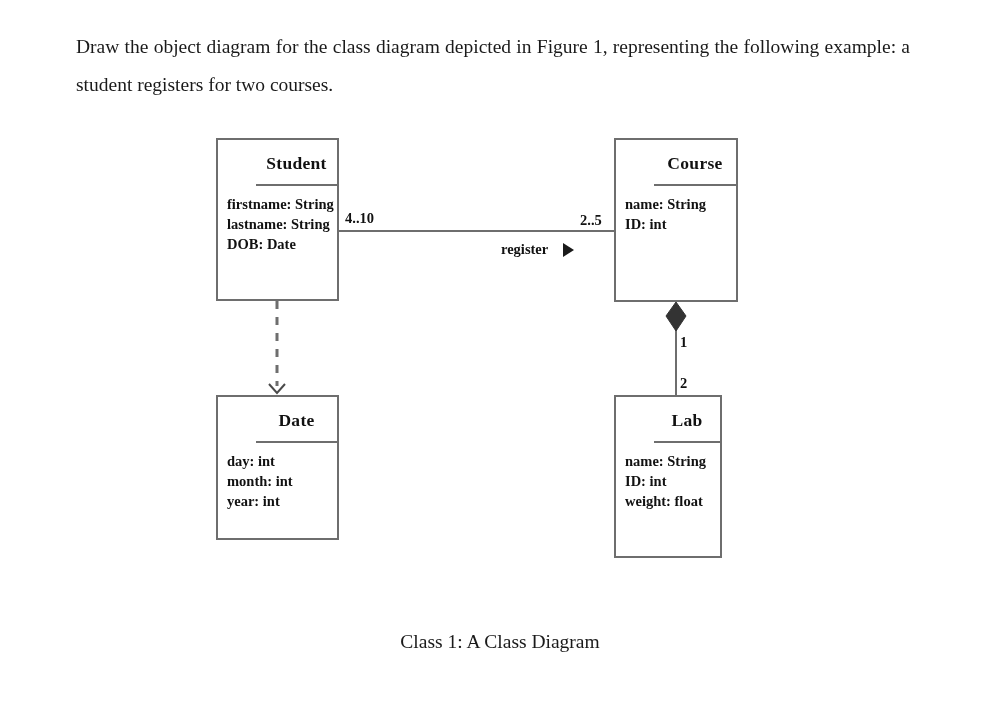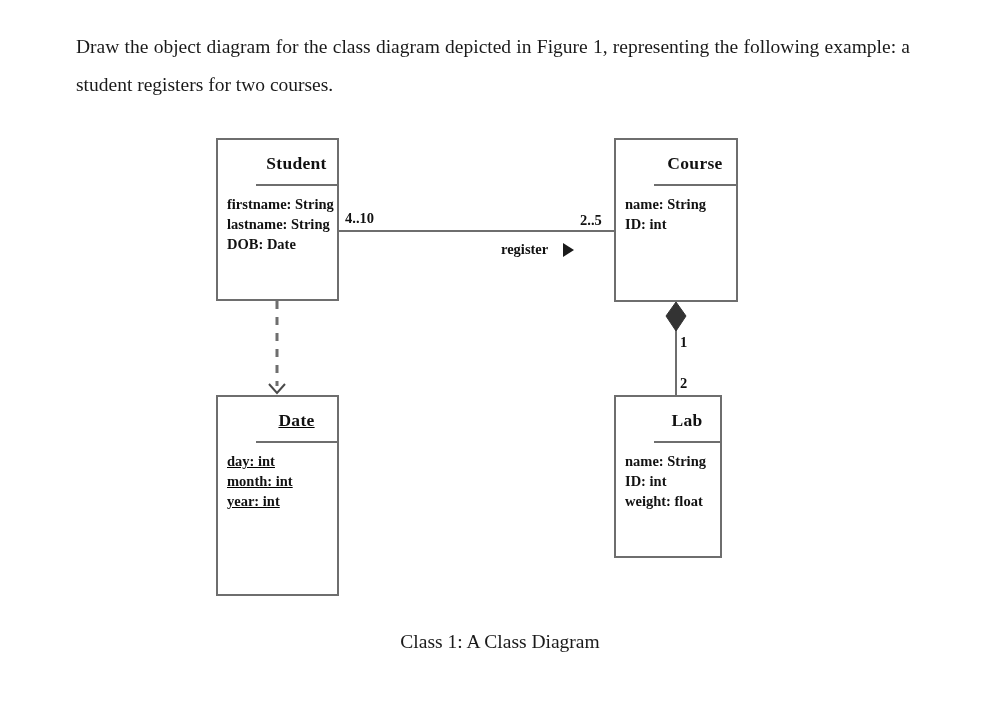--- a/index.html
+++ b/index.html
@@ -72,21 +72,21 @@
   .uml-attr {
     font-weight: bold;
     font-size: 14.5px;
     line-height: 20px;
     color: #111111;
     white-space: nowrap;
   }
 
   .box-student { left: 216px; top: 138px; width: 123px; height: 163px; }
   .box-course  { left: 614px; top: 138px; width: 124px; height: 164px; }
-  .box-date    { left: 216px; top: 395px; width: 123px; height: 201px; text-decoration: underline; }
+  .box-date    { left: 216px; top: 395px; width: 123px; height: 145px; }
   .box-lab     { left: 614px; top: 395px; width: 108px; height: 163px; }
 
   
   .edge-label {
     position: absolute;
     font-weight: bold;
     font-size: 14.5px;
     color: #111111;
     white-space: nowrap;
   }

